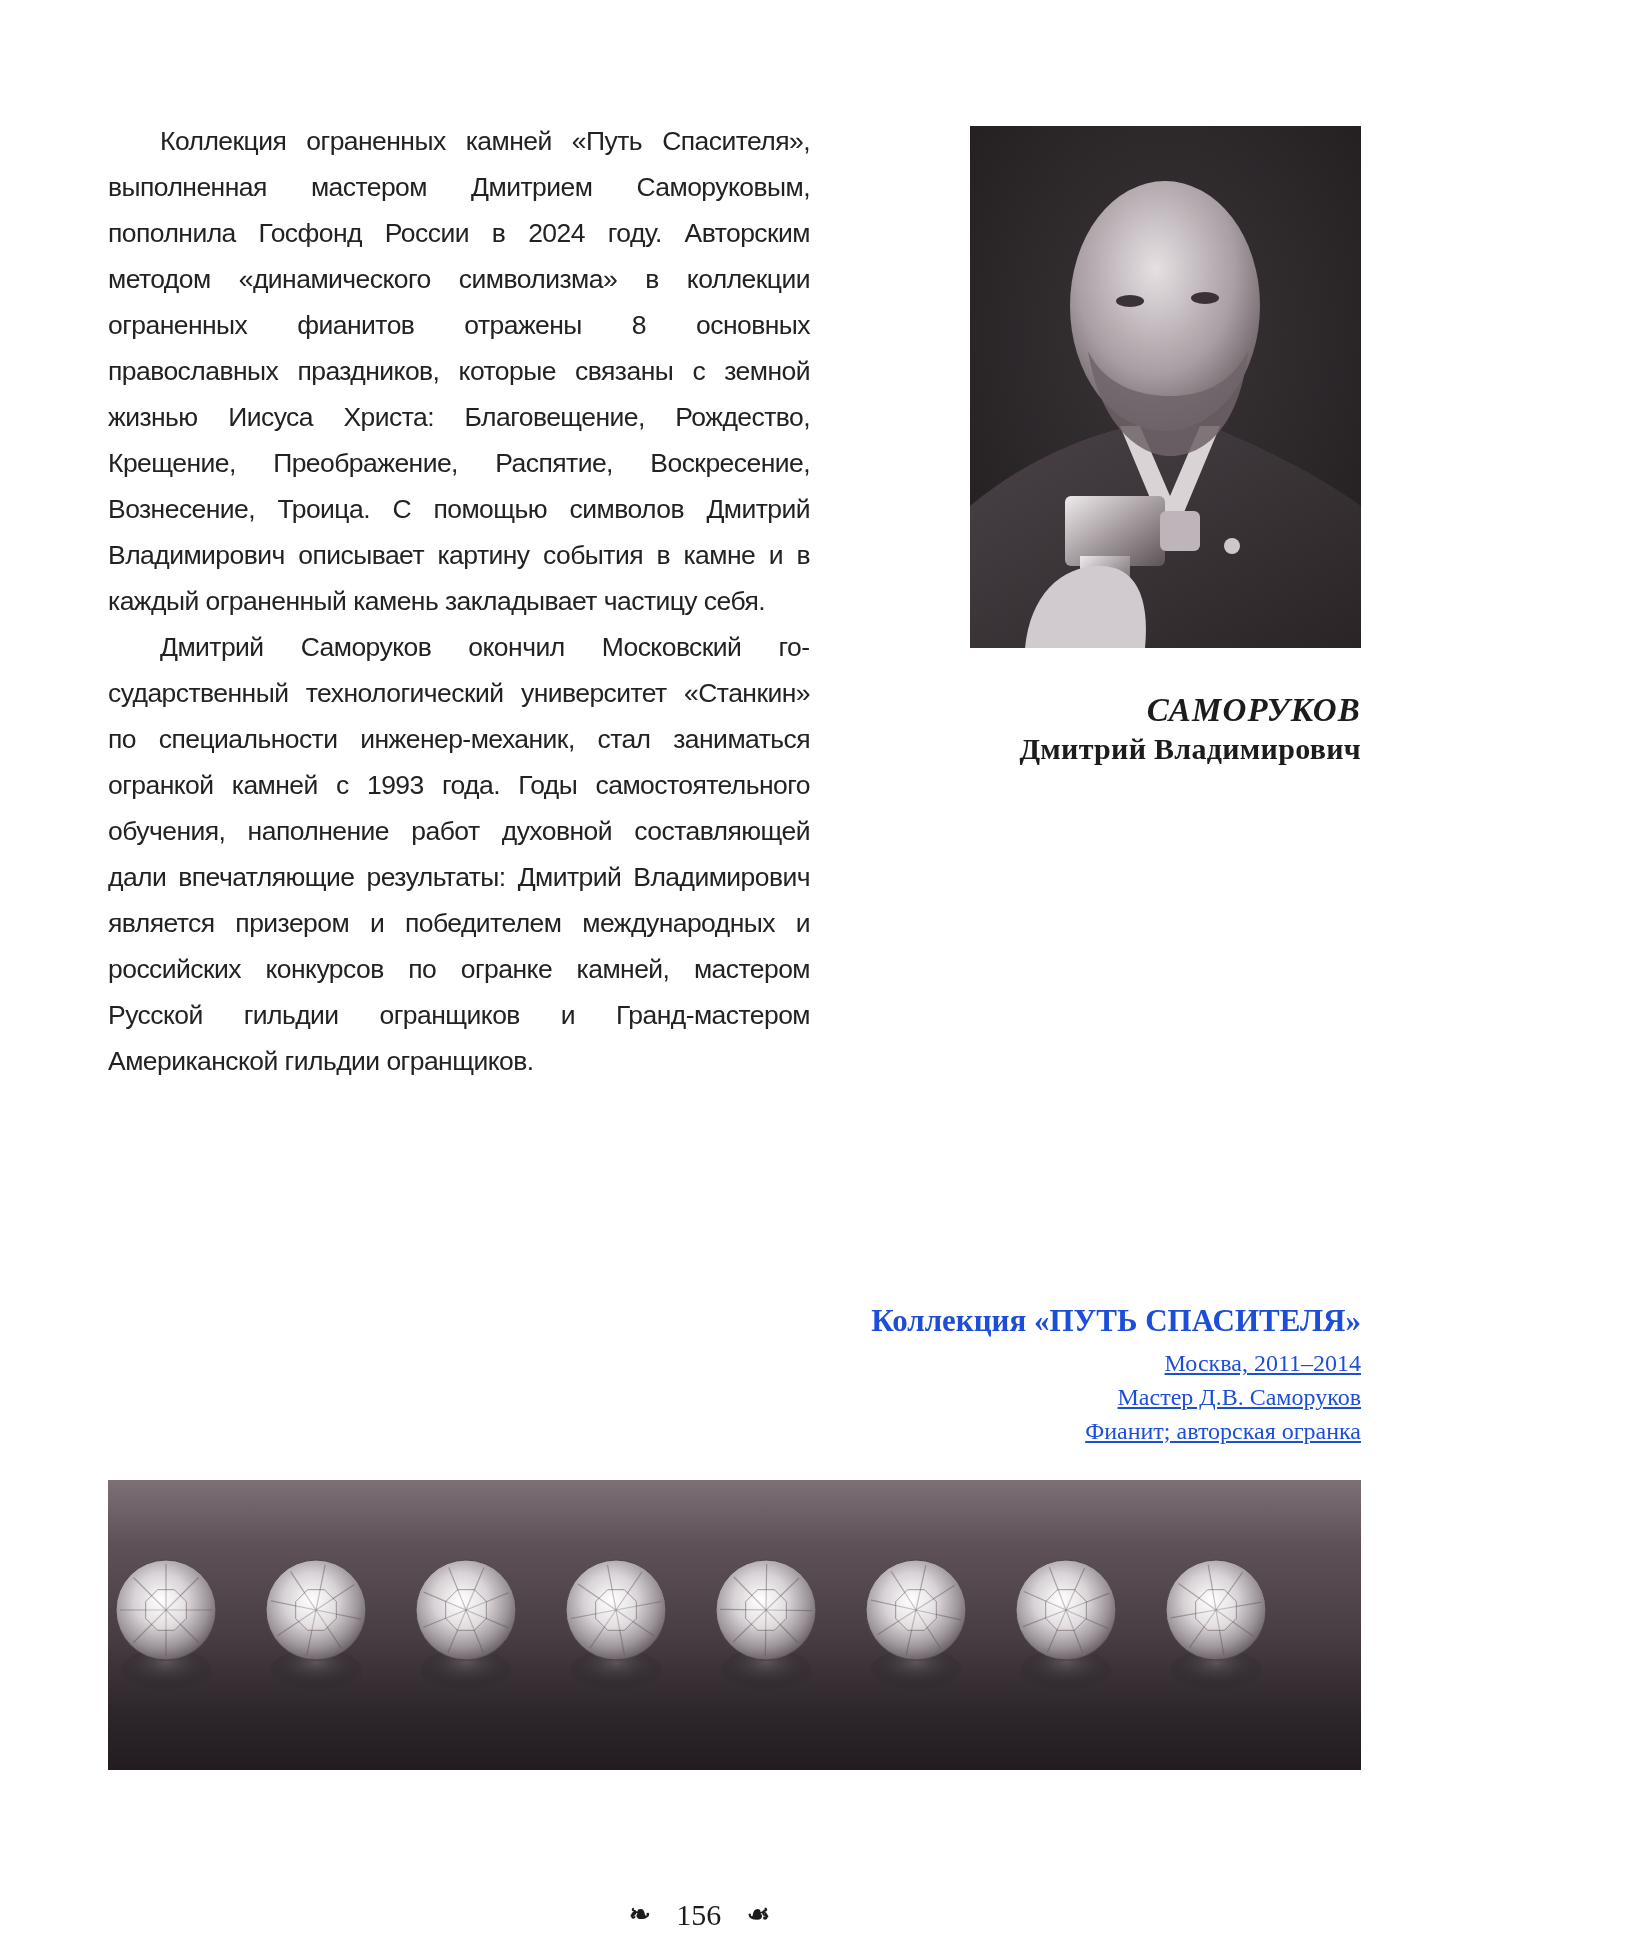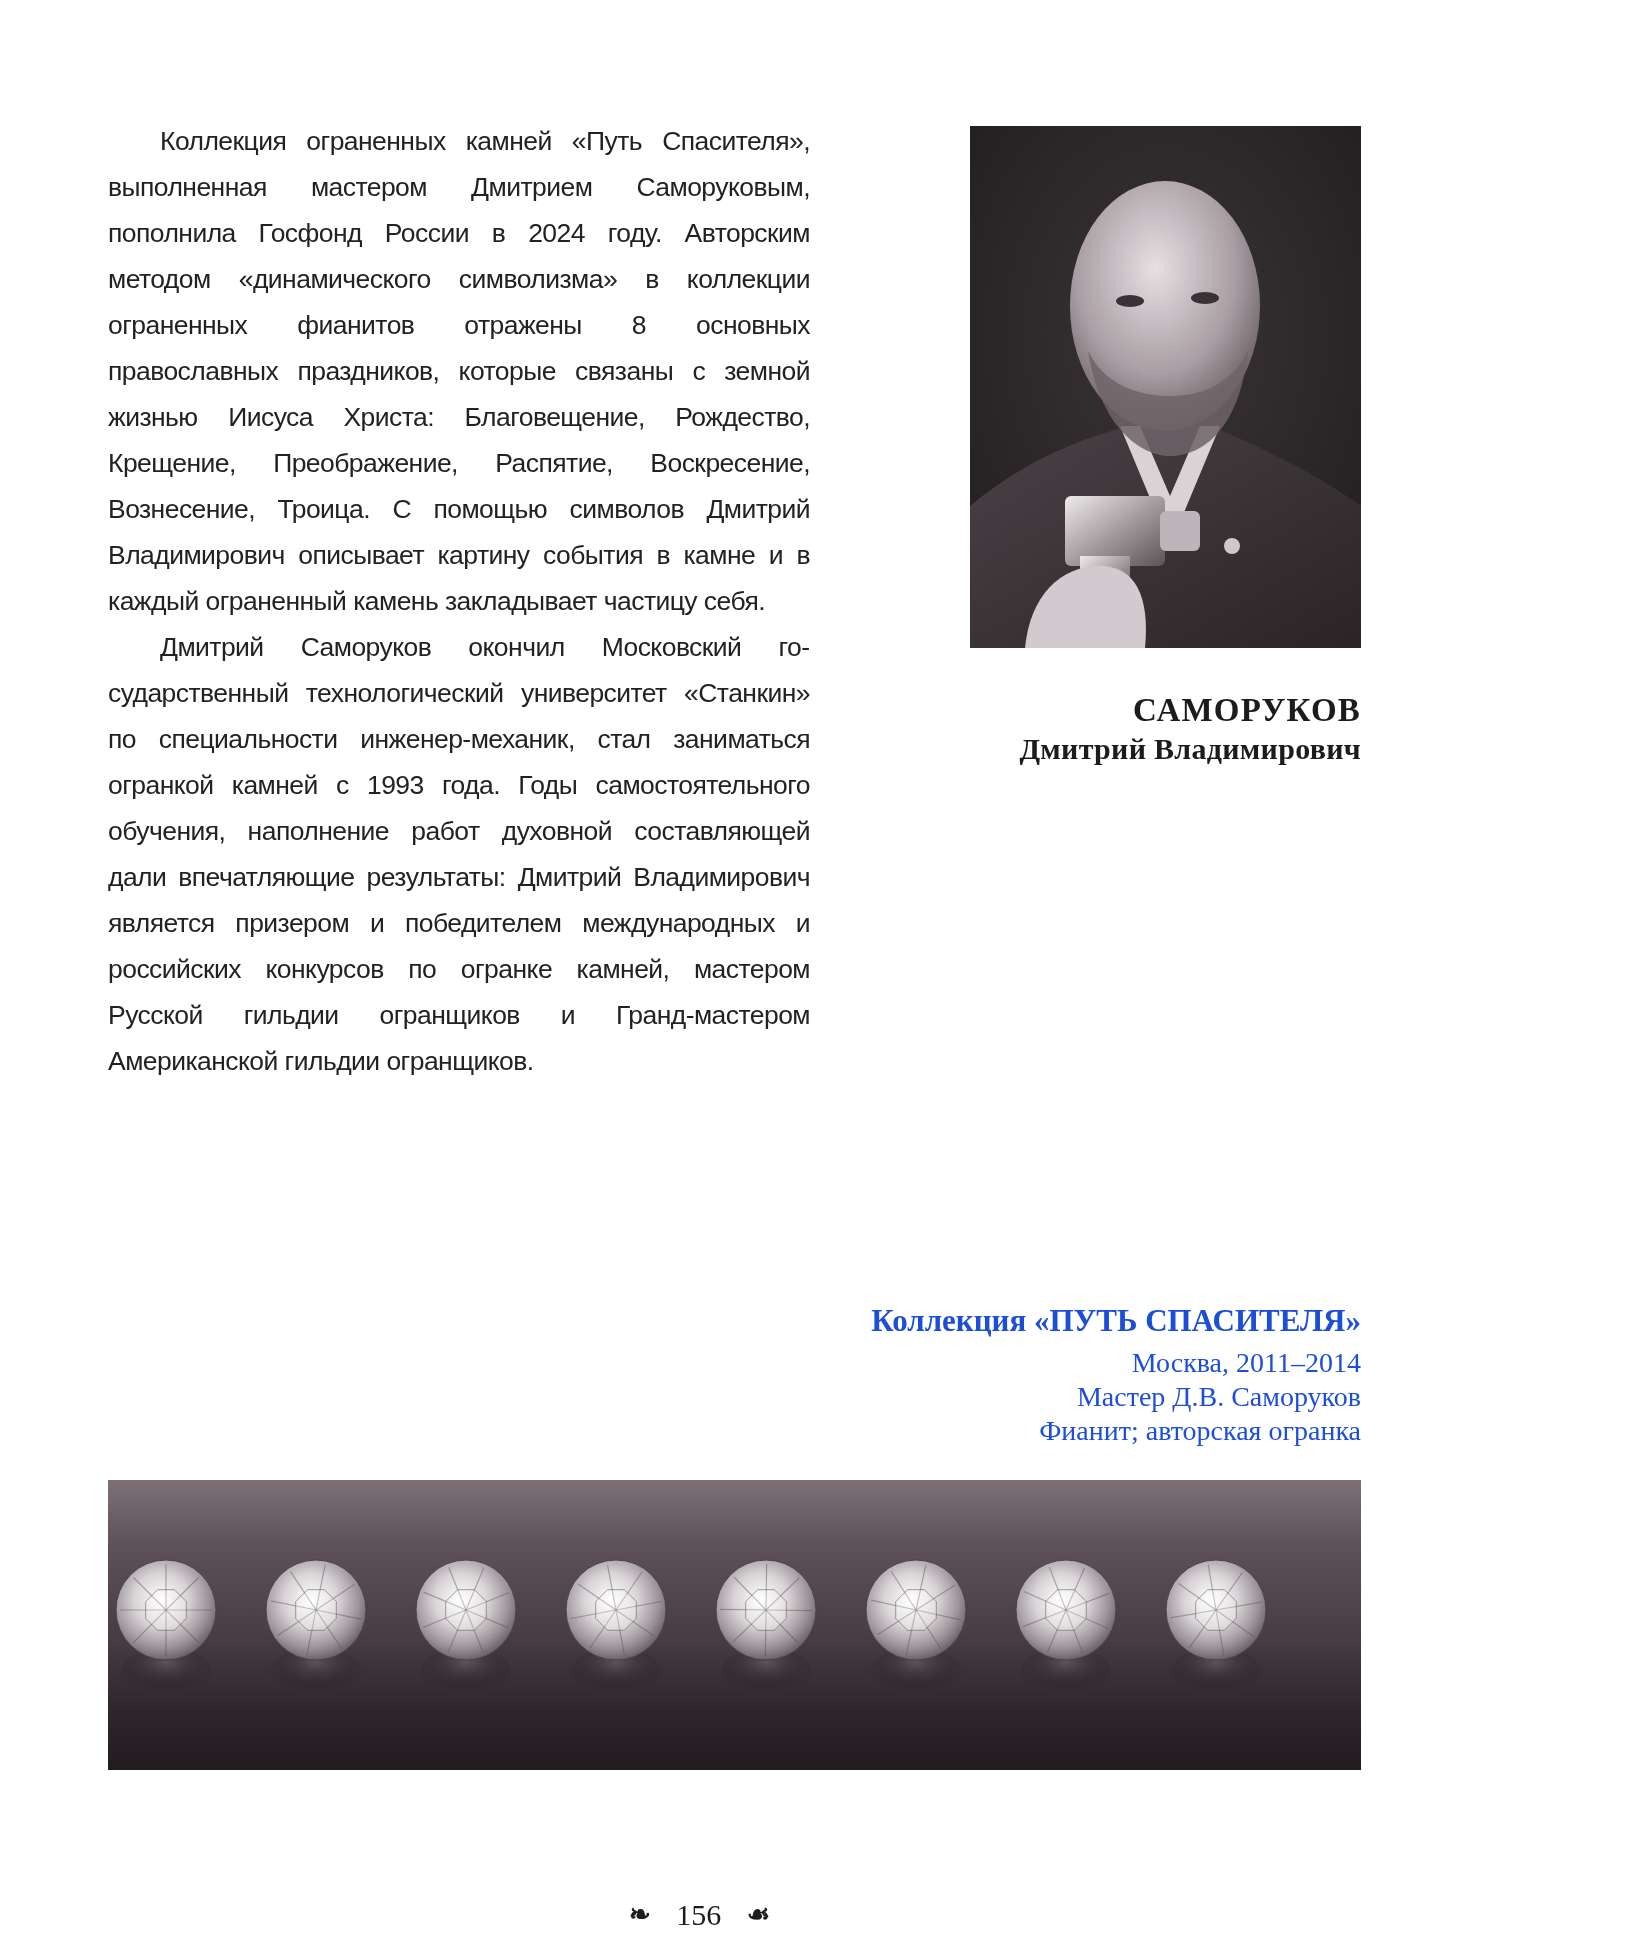--- a/index.html
+++ b/index.html
@@ -17,29 +17,29 @@
     .portrait {
       position: absolute; left: 970px; top: 126px; width: 391px; height: 522px;
       background: #2a2628; overflow: hidden;
     }
     .portrait svg { display: block; width: 100%; height: 100%; }
 
     .name-block {
       position: absolute; right: 275px; top: 690px; text-align: right;
       font-family: "Liberation Serif", serif; font-weight: bold; color: #1c1c1c;
     }
-    .surname { font-size: 33px; letter-spacing: 1.2px; line-height: 40px; }
+    .surname { font-size: 33px; letter-spacing: 1.2px; line-height: 40px; font-style: italic; }
     .given { font-size: 30px; line-height: 38px; letter-spacing: 0.3px; }
 
     .collection {
       position: absolute; right: 275px; top: 1300px; text-align: right;
       font-family: "Liberation Serif", serif; color: #1d4ed8;
     }
     .col-title { font-size: 31px; font-weight: bold; line-height: 42px; margin-bottom: 4px; }
-    .col-meta { font-size: 28px; line-height: 34px; }
+    .col-meta { font-size: 24px; line-height: 34px; text-decoration: underline; }
 
     .stones-photo {
       position: absolute; left: 108px; top: 1480px; width: 1253px; height: 290px;
       background: linear-gradient(180deg, #7d7077 0%, #5e5258 22%, #463c42 55%, #2d262b 80%, #221c20 100%);
       overflow: hidden;
     }
     .stones-photo svg { display: block; width: 100%; height: 100%; }
 
     .page-footer {
       position: absolute; left: 0; width: 1399px; top: 1898px; text-align: center;

